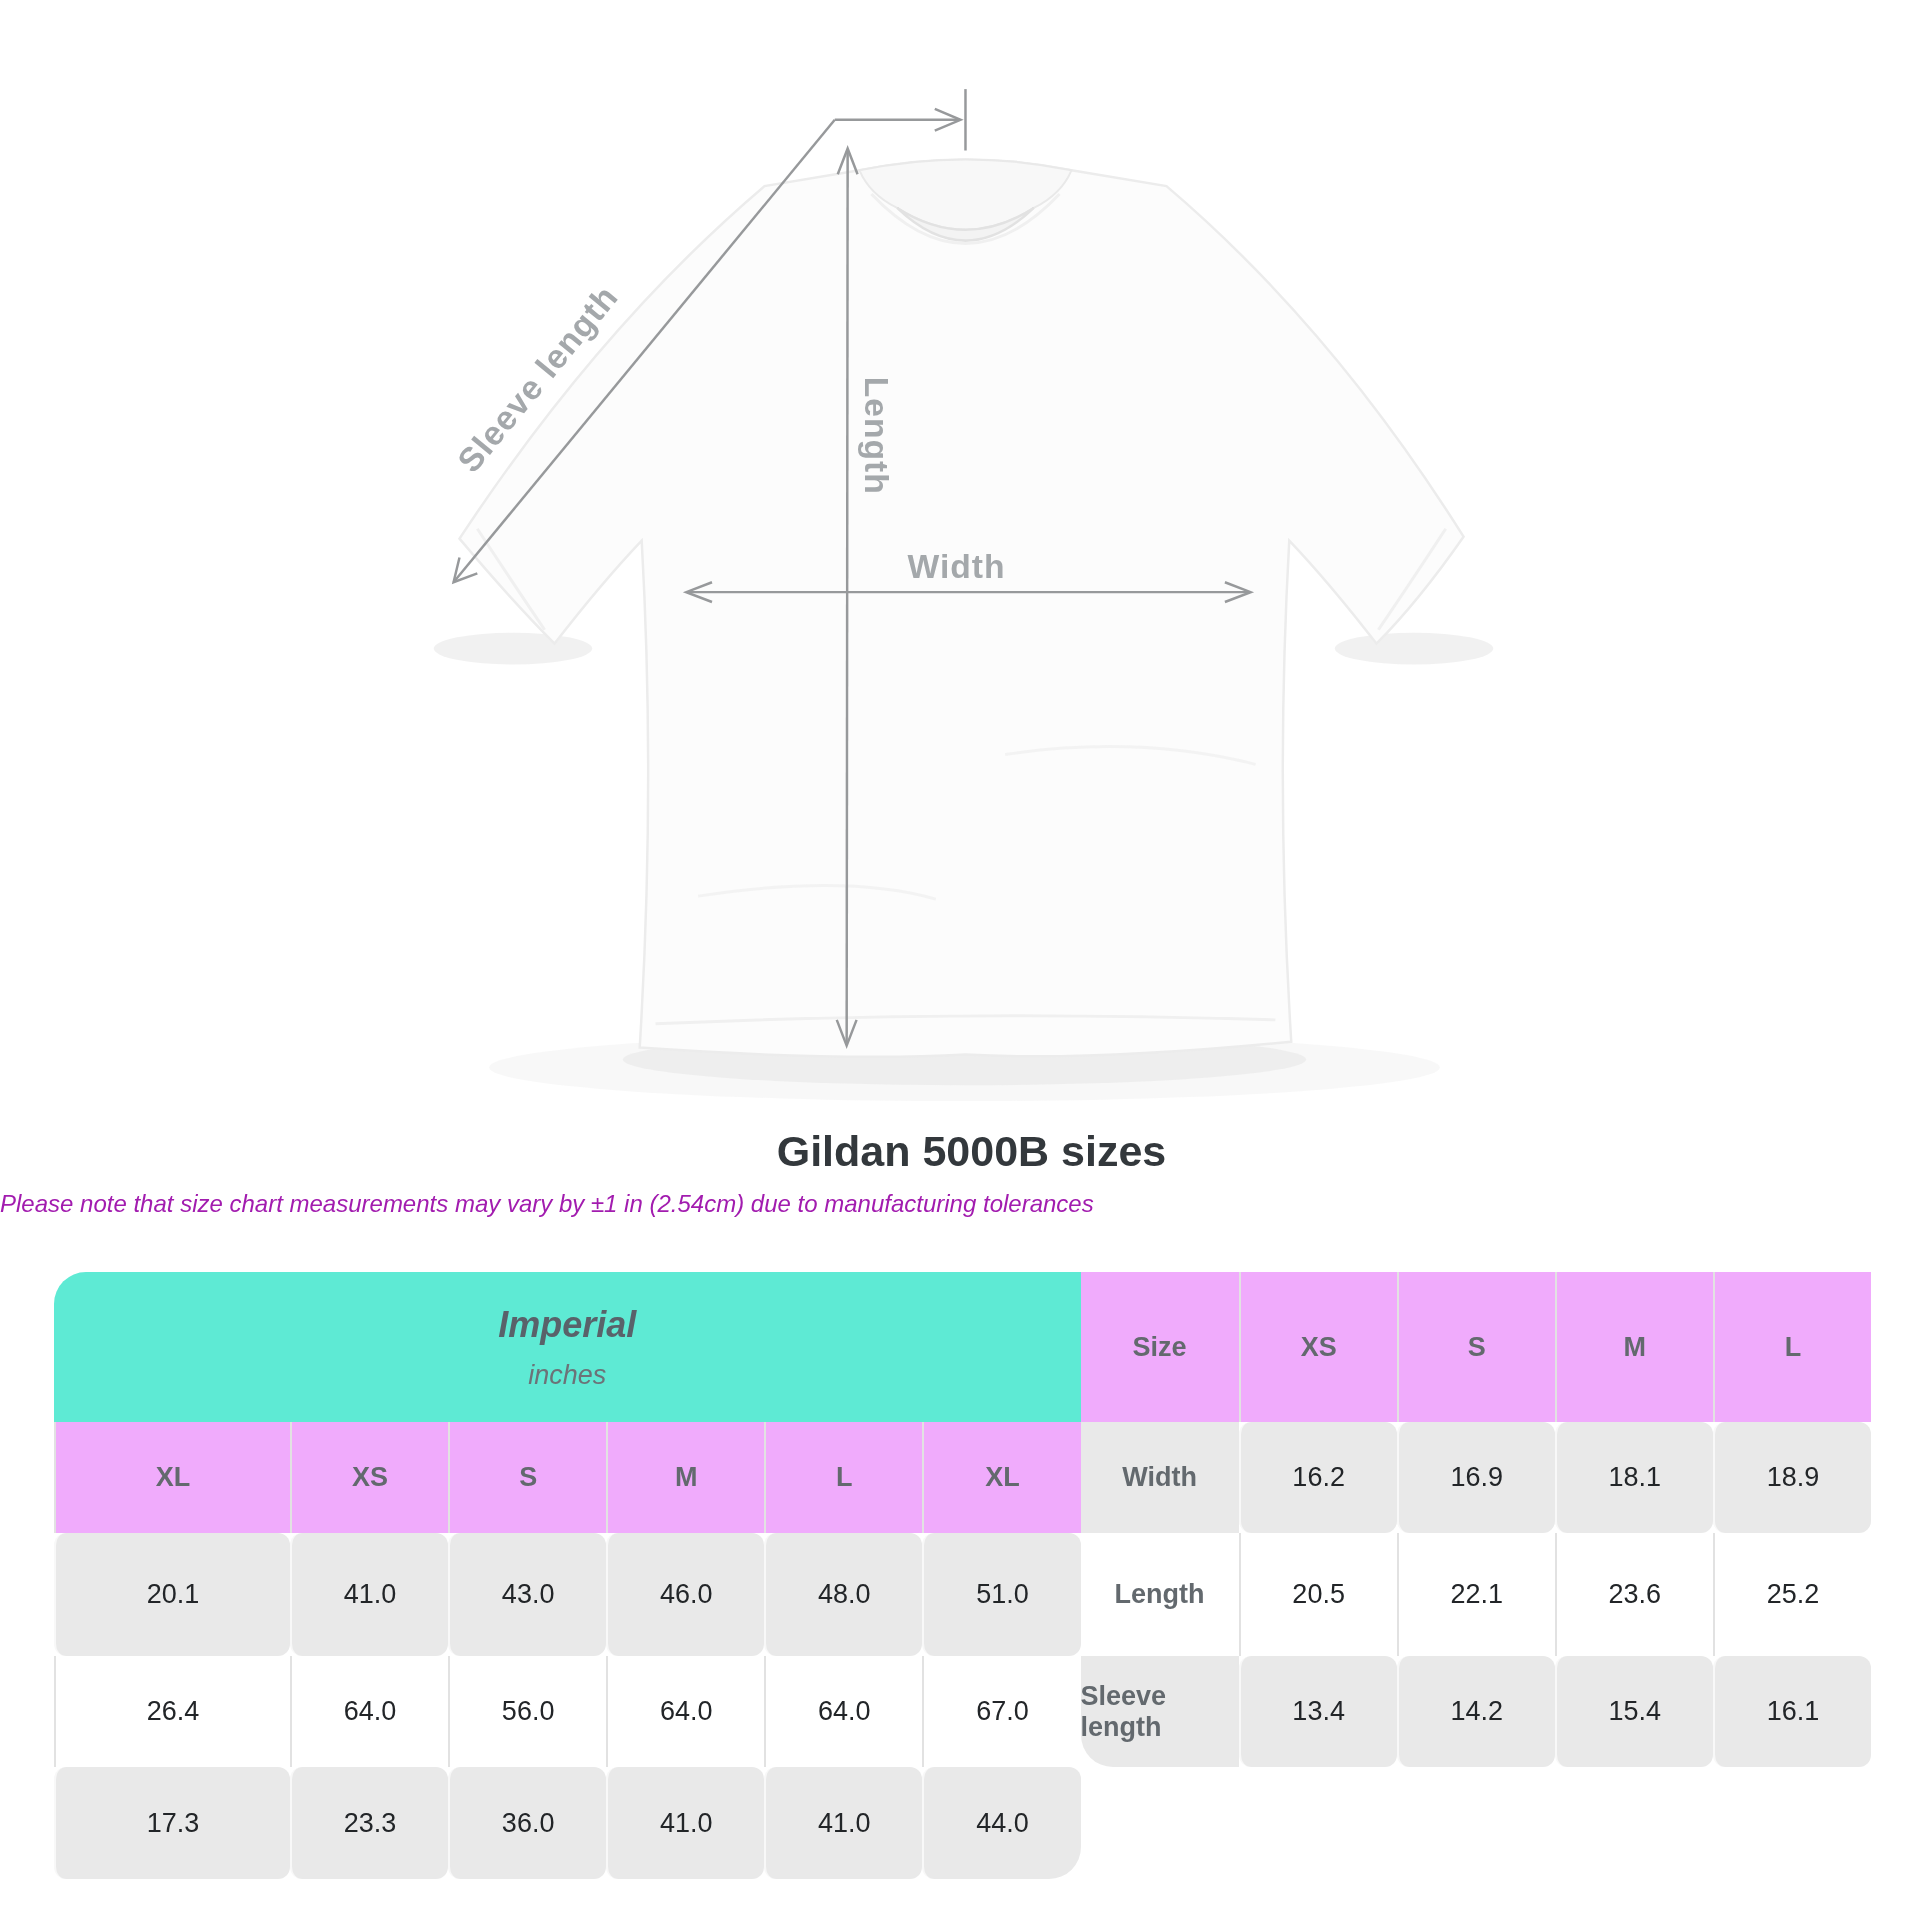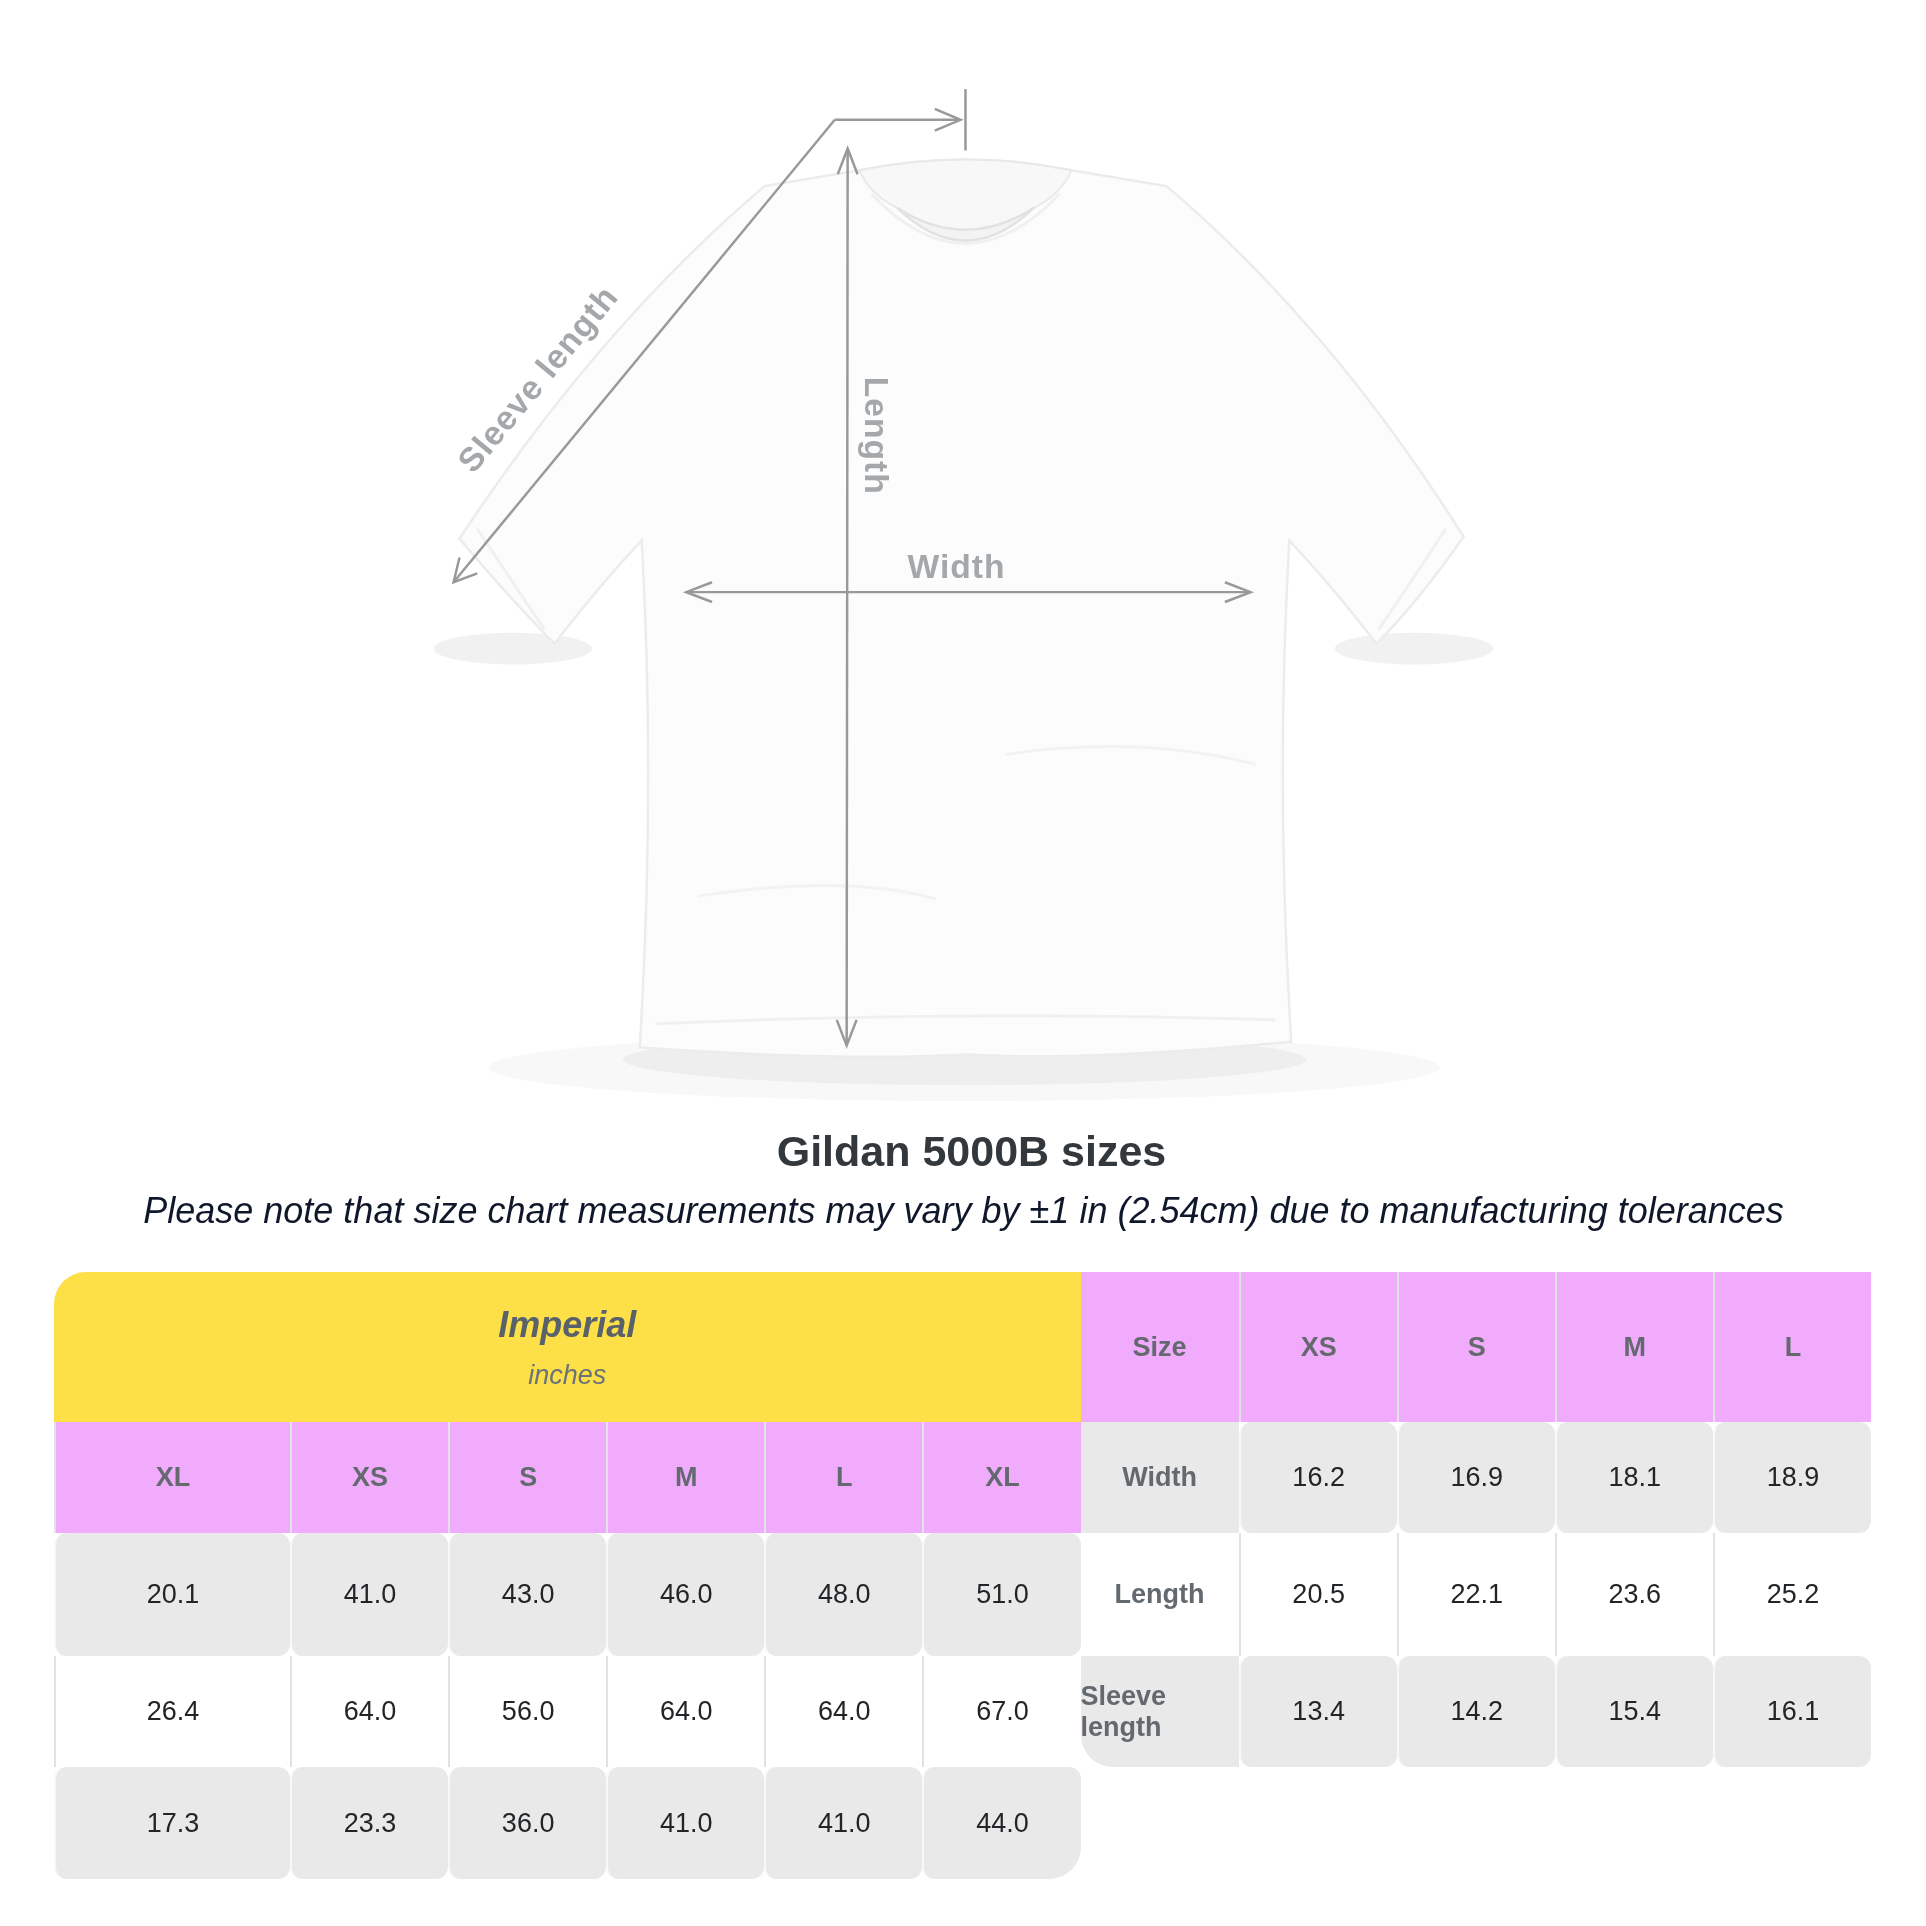--- a/index.html
+++ b/index.html
@@ -16,31 +16,31 @@
   .shirt-line { stroke:#f0f0f0; stroke-width:3; fill:none; }
   .collar     { fill:#f8f8f8; stroke:#e9e9e9; stroke-width:2; }
   .collar-open{ fill:#f3f3f3; stroke:#e2e2e2; stroke-width:2.5; }
   
   .page-title {
     position:absolute; top:1127px; left:8px; width:100%;
     text-align:center; font-size:43px; font-weight:bold; color:#33383c;
   }
   .page-subtitle {
     position:absolute; top:1190px; left:0; width:100%;
-    text-align:center; font-size:36px; font-style:italic; color:#0f172a;
+    font-size:24px; font-style:italic; color:#a21caf;
   }
   
   .size-table {
     position:absolute; left:54px; top:1272px; width:1817px; height:607px;
     display:grid;
     grid-template-columns:236px repeat(10, 1fr);
     grid-template-rows:150px 111px 123px 111px 112px;
   }
   .band {
-    background:#fde047; display:flex; flex-direction:column;
+    background:#5eead4; display:flex; flex-direction:column;
     align-items:center; justify-content:center; grid-row:1;
   }
   .band-left  { grid-column:1 / 7;  border-top-left-radius:32px; }
   .band-right { grid-column:7 / 12; border-top-right-radius:32px; }
   .band-title { font-size:36px; font-weight:bold; font-style:italic; color:#59626a; }
   .band-sub   { font-size:27px; font-style:italic; color:#6c7378; margin-top:14px; }
   .cell { display:flex; align-items:center; justify-content:center; font-size:27px; }
   .cell.hdr { background:#f0abfc; color:#63696e; font-weight:bold; }
   .cell.lblcell { font-weight:bold; color:#63696e; }
   .cell.val { color:#222528; }

